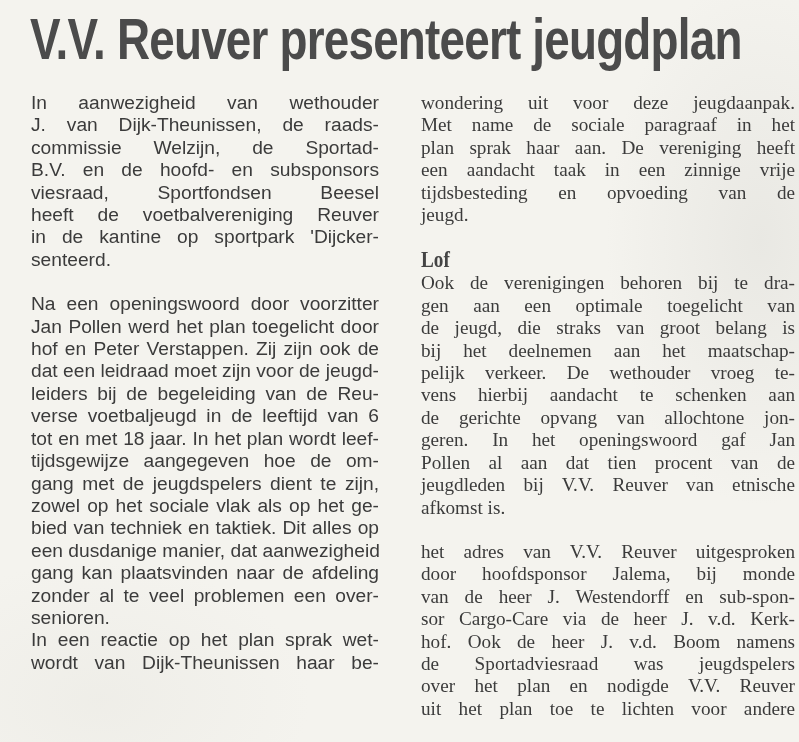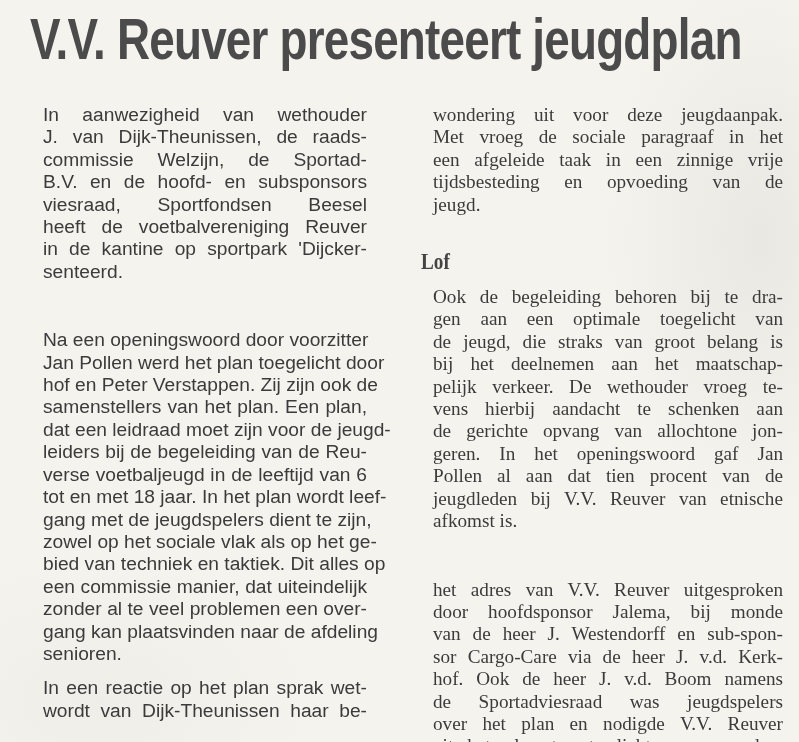--- a/index.html
+++ b/index.html
@@ -32,21 +32,21 @@
   }
   .col {
     position: absolute; top: 92px;
     font-size: 19.2px;
     line-height: 22.4px;
     text-align: justify;
     color: #3b3b3b;
   }
   .col-left { left: 31px; width: 348px; }
   .col-right { left: 421px; width: 374px; font-family: Liberation Serif, serif; }
-  .col p { margin: 12px; }
+  .col p { margin: 0; }
   .col .gap { height: 22px; }
   .line { display: block; text-align: justify; text-align-last: justify; white-space: nowrap; }
   .line.last { text-align-last: left; }
   .subhead {
     font-weight: bold; font-size: 24px; line-height: 26px;
     color: #444; margin: 6px 0 0 0;
     transform: scaleX(0.8); transform-origin: left;
   }
 </style>
 </head>
@@ -65,51 +65,52 @@
       <span class="line">viesraad, Sportfondsen Beesel</span>
       <span class="line">heeft de voetbalvereniging Reuver</span>
       <span class="line">in de kantine op sportpark 'Dijcker-</span>
       <span class="line last">senteerd.</span>
     </p>
   <div class="gap"></div>
   <p>
       <span class="line">Na een openingswoord door voorzitter</span>
       <span class="line">Jan Pollen werd het plan toegelicht door</span>
       <span class="line">hof en Peter Verstappen. Zij zijn ook de</span>
-      <span class="line">samenstellers van het plan. Een plan,</span>
       <span class="line">dat een leidraad moet zijn voor de jeugd-</span>
       <span class="line">leiders bij de begeleiding van de Reu-</span>
       <span class="line">verse voetbaljeugd in de leeftijd van 6</span>
       <span class="line">tot en met 18 jaar. In het plan wordt leef-</span>
+      <span class="line">tijdsgewijze aangegeven hoe de om-</span>
       <span class="line">gang met de jeugdspelers dient te zijn,</span>
       <span class="line">zowel op het sociale vlak als op het ge-</span>
       <span class="line">bied van techniek en taktiek. Dit alles op</span>
-      <span class="line">een commissie manier, dat uiteindelijk</span>
+      <span class="line">een dusdanige manier, dat aanwezigheid</span>
+      <span class="line">gang kan plaatsvinden naar de afdeling</span>
       <span class="line">zonder al te veel problemen een over-</span>
-      <span class="line">gang kan plaatsvinden naar de afdeling</span>
       <span class="line last">senioren.</span>
     </p>
   <p>
       <span class="line">In een reactie op het plan sprak wet-</span>
       <span class="line">wordt van Dijk-Theunissen haar be-</span>
     </p>
 </div>
 
 <div class="col col-right">
   <p>
       <span class="line">wondering uit voor deze jeugdaanpak.</span>
-      <span class="line">Met vroeg de sociale paragraaf in het</span>
-      <span class="line">een afgeleide taak in een zinnige vrije</span>
+      <span class="line">Met name de sociale paragraaf in het</span>
+      <span class="line">plan sprak haar aan. De vereniging heeft</span>
+      <span class="line">een aandacht taak in een zinnige vrije</span>
       <span class="line">tijdsbesteding en opvoeding van de</span>
       <span class="line last">jeugd.</span>
     </p>
   <div class="gap" style="height:14px"></div>
   <div class="subhead">Lof</div>
   <p>
-      <span class="line">Ook de begeleiding behoren bij te dra-</span>
+      <span class="line">Ook de verenigingen behoren bij te dra-</span>
       <span class="line">gen aan een optimale toegelicht van</span>
       <span class="line">de jeugd, die straks van groot belang is</span>
       <span class="line">bij het deelnemen aan het maatschap-</span>
       <span class="line">pelijk verkeer. De wethouder vroeg te-</span>
       <span class="line">vens hierbij aandacht te schenken aan</span>
       <span class="line">de gerichte opvang van allochtone jon-</span>
       <span class="line">geren. In het openingswoord gaf Jan</span>
       <span class="line">Pollen al aan dat tien procent van de</span>
       <span class="line">jeugdleden bij V.V. Reuver van etnische</span>
       <span class="line last">afkomst is.</span>

